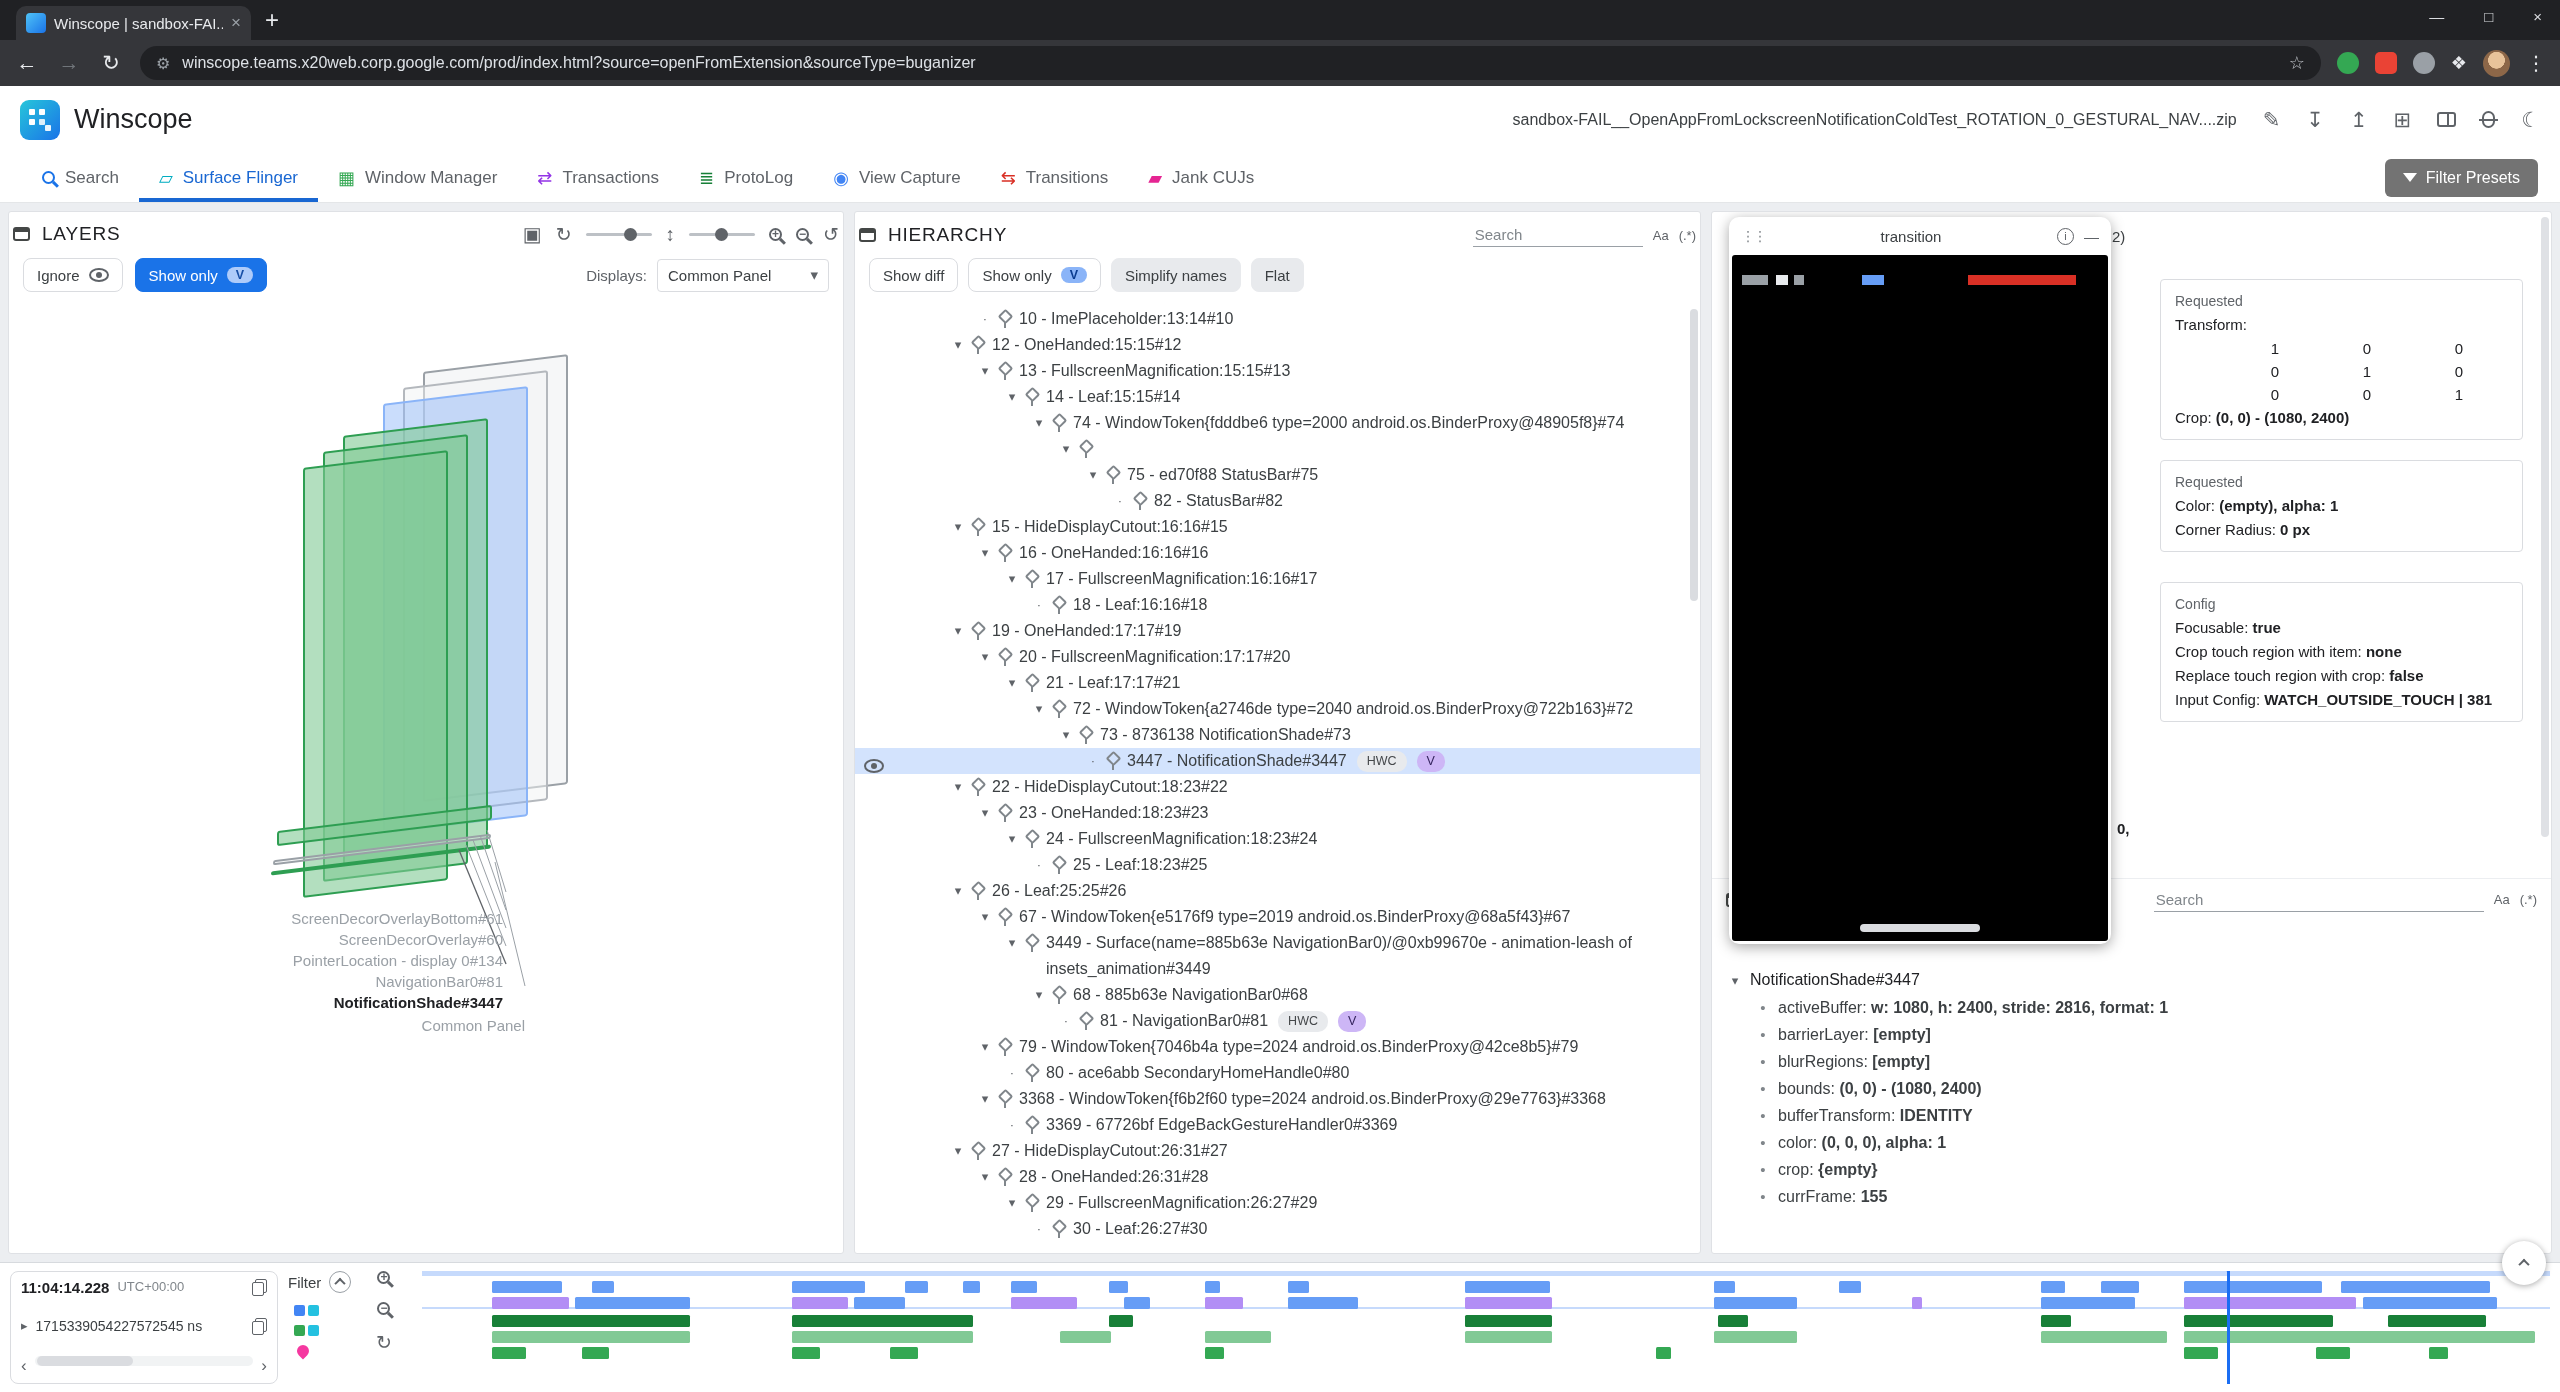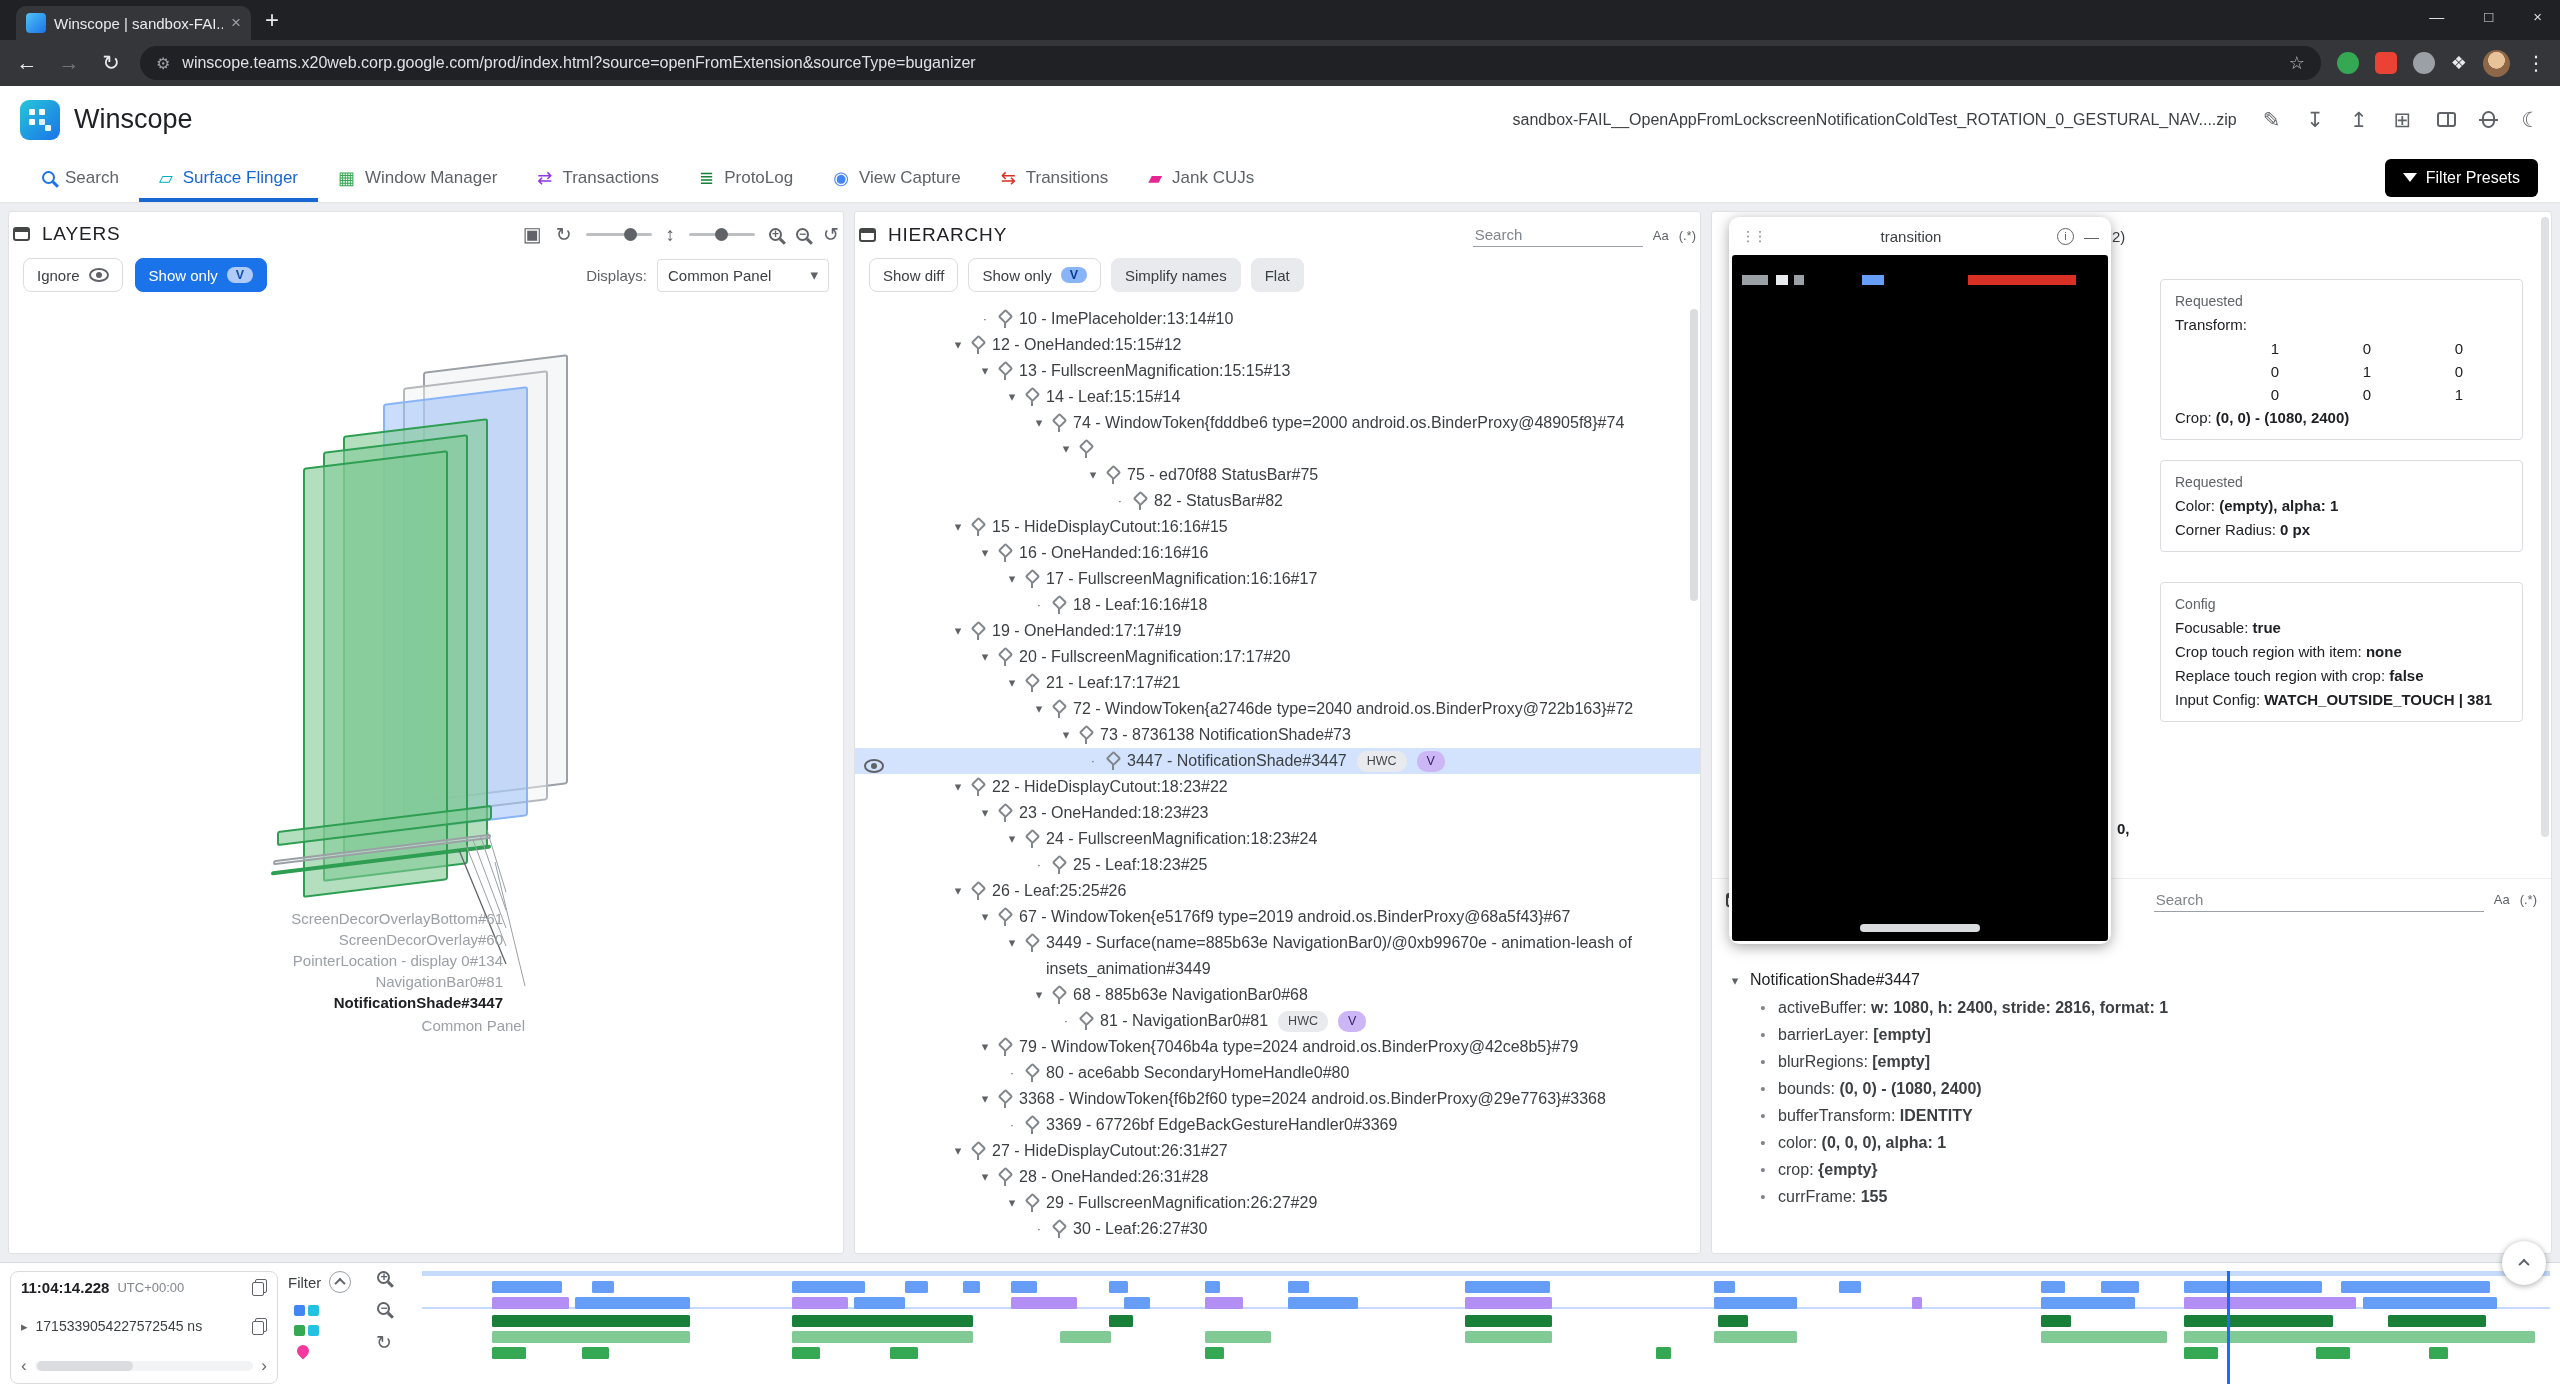--- a/index.html
+++ b/index.html
@@ -36,21 +36,21 @@
   
   .navbar{height:50px;background:#fff;border-bottom:1px solid #e4e6e8;display:flex;align-items:center;padding:0 22px;}
   .navtab{display:flex;align-items:center;gap:10px;padding:0 20px;height:100%;font-size:17px;color:#5f6368;white-space:nowrap;}
   .navtab.active{color:#1967d2;box-shadow:inset 0 -4px 0 #1967d2;}
   .tabglyph{font-size:18px;line-height:1;}
   .i-mag{width:13px;height:13px;border:2.5px solid #1a73e8;border-radius:50%;position:relative;display:inline-block;}
   .i-mag::after{content:"";position:absolute;width:2.5px;height:7px;background:#1a73e8;transform:rotate(-45deg);bottom:-6px;right:-3px;}
   .i-mag.gray, .i-mag.gray::after{border-color:#5f6368;background-color:transparent;}
   .i-mag.gray::after{background:#5f6368;}
   .i-mag .pm{position:absolute;left:0px;top:-3px;width:9px;text-align:center;font-size:12px;color:#5f6368;font-weight:700;}
-  .fp-btn{margin-left:auto;background:#000000;color:#fff;height:38px;border-radius:6px;display:flex;align-items:center;gap:9px;padding:0 18px;font-size:16px;}
+  .fp-btn{margin-left:auto;background:#737373;color:#fff;height:38px;border-radius:6px;display:flex;align-items:center;gap:9px;padding:0 18px;font-size:16px;}
   .funnel{width:0;height:0;border-left:7px solid transparent;border-right:7px solid transparent;border-top:9px solid #fff;}
   
   .main{height:1059px;display:flex;gap:10px;padding:8px;}
   .panel{background:#fff;border:1px solid #dfe1e5;border-radius:3px;display:flex;flex-direction:column;position:relative;overflow:hidden;}
   .panel.layers{width:836px;flex:none;}
   .panel.hier{width:847px;flex:none;}
   .panel.props{flex:1;}
   .panel-head{display:flex;align-items:center;gap:12px;padding:11px 4px;flex:none;}
   .panel-title{font-size:19px;letter-spacing:.8px;color:#202124;font-weight:500;}
   .i-asset{width:17px;height:14px;border:2px solid #444746;border-top-width:5px;border-radius:3px;flex:none;}
@@ -128,21 +128,21 @@
   .fwin-bar{height:38px;display:flex;align-items:center;padding:0 12px;gap:10px;flex:none;}
   .fwin-title{flex:1;text-align:center;font-size:15px;color:#3c4043;}
   .i-info{width:17px;height:17px;border:1.5px solid #5f6368;border-radius:50%;font-size:11px;display:flex;align-items:center;justify-content:center;color:#5f6368;}
   .fwin-screen{flex:1;margin:0 3px 3px;background:#000;position:relative;border-radius:3px;overflow:hidden;}
   .fstrip-seg{position:absolute;top:20px;height:10px;}
   .fpill{position:absolute;left:50%;bottom:9px;transform:translateX(-50%);width:120px;height:8px;border-radius:4px;background:#dadce0;}
   .dragdots{color:#80868b;font-size:14px;letter-spacing:-2px;}
   
   .timeline{height:130px;border-top:1px solid #d7dade;background:#fff;display:flex;padding:8px 10px;gap:10px;position:relative;}
   .tl-card{width:268px;border:1px solid #dadce0;border-radius:8px;padding:7px 10px;flex:none;display:flex;flex-direction:column;justify-content:space-between;}
-  .tl-row{display:flex;align-items:center;gap:8px;font-size:15px;color:#202124;}
+  .tl-row{display:flex;gap:8px;font-size:15px;color:#202124;}
   .tl-utc{color:#80868b;font-size:13px;}
   .i-copy{width:15px;height:17px;position:relative;flex:none;}
   .i-copy::before{content:"";position:absolute;right:0;top:0;width:10px;height:12px;border:1.7px solid #5f6368;border-radius:2px;}
   .i-copy::after{content:"";position:absolute;left:0;bottom:0;width:10px;height:12px;border:1.7px solid #5f6368;border-radius:2px;background:#fff;}
   .ml-auto{margin-left:auto;}
   .tl-ns{font-size:14px;color:#3c4043;}
   .tl-scrolltrack{flex:1;height:10px;background:#f1f3f4;border-radius:5px;position:relative;}
   .tl-thumb{position:absolute;left:2px;top:0;height:10px;width:96px;background:#dadce0;border-radius:5px;}
   .tl-arrow{color:#5f6368;font-size:17px;}
   .tl-filter{width:124px;position:relative;flex:none;font-size:15px;color:#3c4043;}

